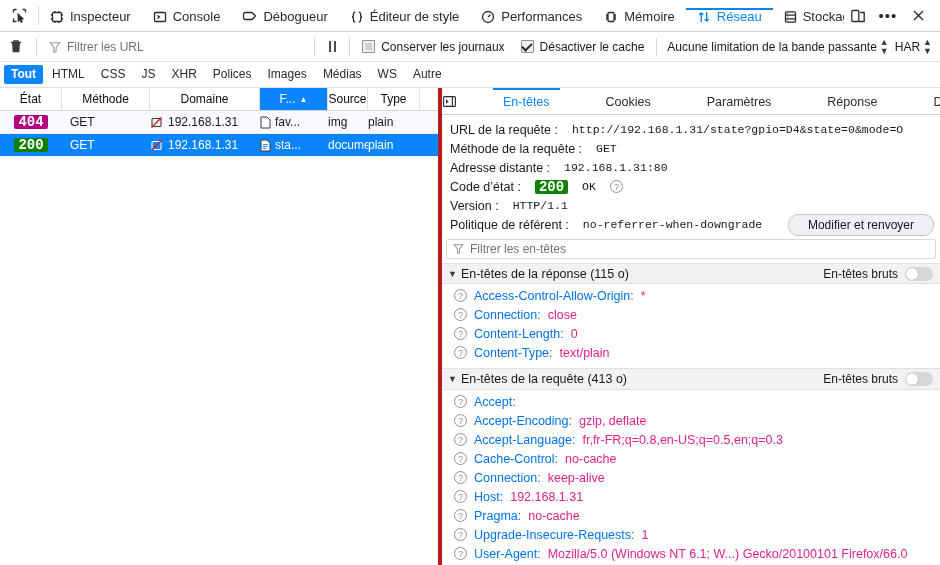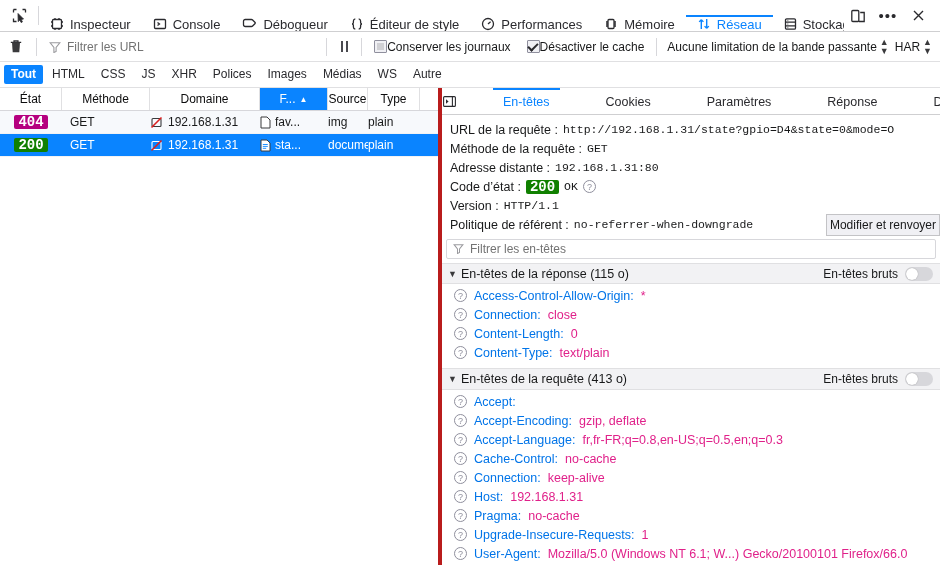--- a/index.html
+++ b/index.html
@@ -21,21 +21,21 @@
     border-bottom: 1px solid #cfcfd1;
     position: relative;
   }
   .picker-btn {
     width: 38px; display: flex; align-items: center; justify-content: center;
     cursor: pointer;
   }
   .toolbar-sep {
     width: 1px; background: #d7d7db; margin: 6px 0;
   }
-  .tabs { display: flex; align-items: flex-end; flex: 1; overflow: hidden; }
+  .tabs { display: flex; align-items: center; flex: 1; overflow: hidden; }
   .tab {
     display: flex; align-items: center; gap: 6px;
     padding: 0 11px;
     font-size: 13px;
     color: #2a2a2e;
     cursor: pointer;
     white-space: nowrap;
     border-top: 2px solid transparent;
     position: relative;
   }
@@ -61,21 +61,21 @@
   .trash-btn { width: 32px; display:flex; align-items:center; justify-content:center; cursor:pointer; }
   .vsep { width:1px; height:18px; background:#d7d7db; margin: 0 4px; }
   .url-filter {
     flex: 1; display: flex; align-items: center; gap: 6px;
     padding: 0 8px; height: 22px; color:#8f8f9d;
   }
   .url-filter .ph { color: #737373; font-size:12px; }
   .pause-btn { display:flex; align-items:center; justify-content:center; width:26px; cursor:pointer; }
   .pause-bars { display:flex; gap:3px; }
   .pause-bars i { display:block; width:2px; height:11px; background:#4a4a4f; }
-  .chk-item { display:flex; align-items:center; padding: 0 8px; cursor:pointer; white-space:nowrap; }
+  .chk-item { display:flex; align-items:center; gap:6px; padding: 0 8px; cursor:pointer; white-space:nowrap; }
   .chk {
     width: 13px; height: 13px; border: 1px solid #8f8f9d; background:#f0f0f4;
     display:inline-flex; align-items:center; justify-content:center; border-radius:1px;
   }
   .chk .inner { width:7px; height:7px; background:#d0d0d4; }
   .chk.checked::after {
     content:""; width:4px; height:8px; border:solid #2a2a2e; border-width: 0 2px 2px 0;
     transform: rotate(45deg); margin-bottom:2px;
   }
   .throttle { display:flex; align-items:center; gap:3px; padding: 0 6px; cursor:pointer; white-space:nowrap;}
@@ -134,31 +134,31 @@
   .det-tabs { display:flex; align-items:stretch; height:27px; min-height:27px; border-bottom:1px solid #cfcfd1;gap:36px; }
   .det-toggle-btn { width:30px; display:flex; align-items:center; justify-content:center; cursor:pointer; }
   .det-tab {
     display:flex; align-items:center; padding: 0 10px; font-size:12.5px; color:#2a2a2e;
     cursor:pointer; border-top:2px solid transparent; white-space:nowrap;
   }
   .det-tab.active { color:#0a84ff; border-top-color:#0a84ff; }
 
   .det-body { flex:1; overflow:hidden; display:flex; flex-direction:column; }
   .summary { padding: 5px 0 2px 4px; }
-  .sum-row { display:flex; align-items:center; height:19px; padding-left:4px; font-size:12.5px; gap:5px; white-space:nowrap;}
+  .sum-row { display:flex; align-items:center; height:19px; padding-left:4px; font-size:12.5px; gap:14px; white-space:nowrap;}
   .sum-label { color:#18191a; }
   .sum-val { font-family:"Liberation Mono", monospace; font-size:11.5px; color:#18191a; }
   .ok-txt { font-family:"Liberation Mono", monospace; font-size:11.5px; }
   .qmark {
     width:13px; height:13px; border-radius:50%; border:1px solid #8f8f9d; color:#8f8f9d;
     font-size:9px; display:inline-flex; align-items:center; justify-content:center; flex:none;
   }
   .edit-resend {
-    margin-left:auto; padding: 3px 3px; font-size:12px;
-    background:#f0f0f4; border:1px solid #c3c3c6; border-radius:0; cursor:pointer; color:#18191a;
+    margin-left:auto; margin-right:6px; padding: 3px 19px; font-size:12px;
+    background:#f0f0f4; border:1px solid #c3c3c6; border-radius:10px; cursor:pointer; color:#18191a;
   }
   .hdr-filter {
     margin: 3px 4px 0 4px; height:21px; display:flex; align-items:center; gap:6px;
     border:1px solid #d7d7db; border-radius:2px; padding: 0 6px; color:#737373; background:#fff;
   }
   .hdr-filter .ph { font-size:12px; }
 
   .section-head {
     display:flex; align-items:center; height:23px; background:#f2f2f4;
     border-top:1px solid #e0e0e2; border-bottom:1px solid #e0e0e2;

